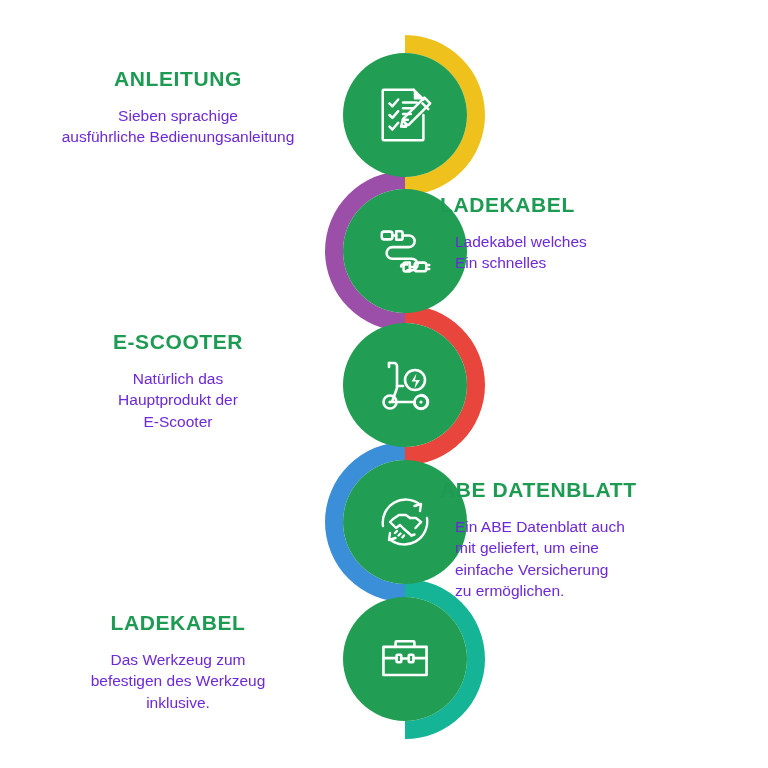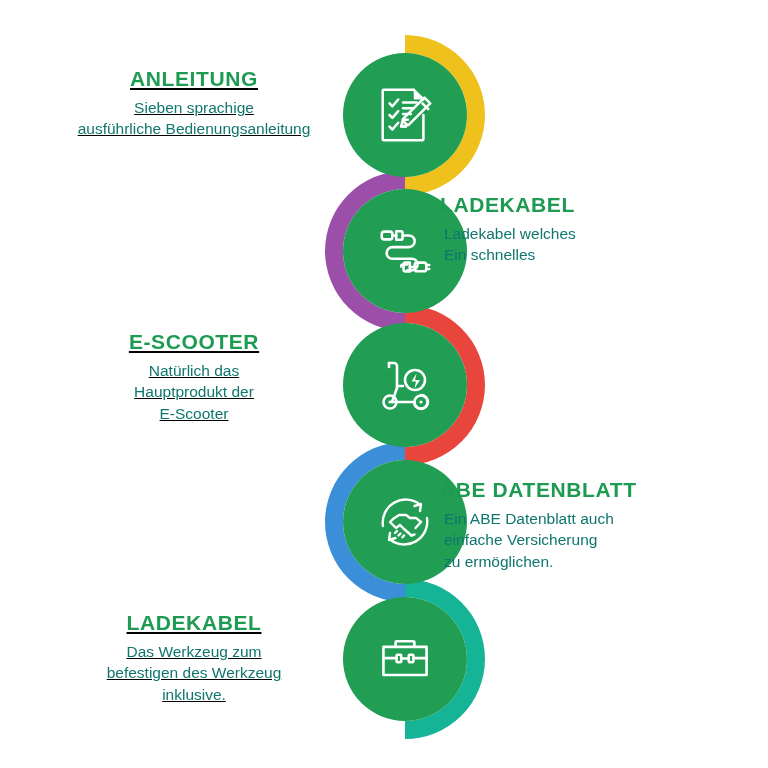--- a/index.html
+++ b/index.html
@@ -46,42 +46,41 @@
     left: 343px;
   }
   .badge svg {
     display: block;
   }
   .text-block {
     position: absolute;
     width: 300px;
   }
   .text-block.left {
-    right: 424px;
+    right: 440px;
     text-align: center;
-    text-decoration: underline;
   }
   .text-block.right {
     left: 440px;
     text-align: left;
   }
   .step-title {
     font-size: 21px;
     font-weight: bold;
     color: #1E9B52;
     letter-spacing: 0.6px;
     margin: 0 0 7px 0;
     line-height: 1.1;
     white-space: nowrap;
   }
   .step-desc {
     font-size: 15.5px;
-    color: #0f766e;
+    color: #6d28d9;
     line-height: 1.38;
-    margin: 4px;
+    margin: 15px;
   }
   .step-desc span {
     display: block;
   }
 </style>
 </head>
 <body>
 
 <div id="infographic">
 
@@ -203,20 +202,21 @@
           <path d="M24 41 l-2 2"></path>
           <path d="M27.5 43.5 l-2 2"></path>
           <path d="M31 45.5 l-1.5 1.8"></path>
         </svg>
       </span>
     </div>
     <div class="text-block right" style="top:-44px;">
       <div class="step-title">ABE DATENBLATT</div>
       <div class="step-desc">
         <span>Ein ABE Datenblatt auch</span>
+        <span>mit geliefert, um eine</span>
         <span>einfache Versicherung</span>
         <span>zu ermöglichen.</span>
       </div>
     </div>
   </div>
 
   <div class="step" style="top:659px;">
     <div class="badge" style="top:-62px;">
       <span>
         <svg width="60" height="60" viewBox="0 0 64 64" fill="none" stroke="#ffffff" stroke-width="2.8" stroke-linecap="round" stroke-linejoin="round">

